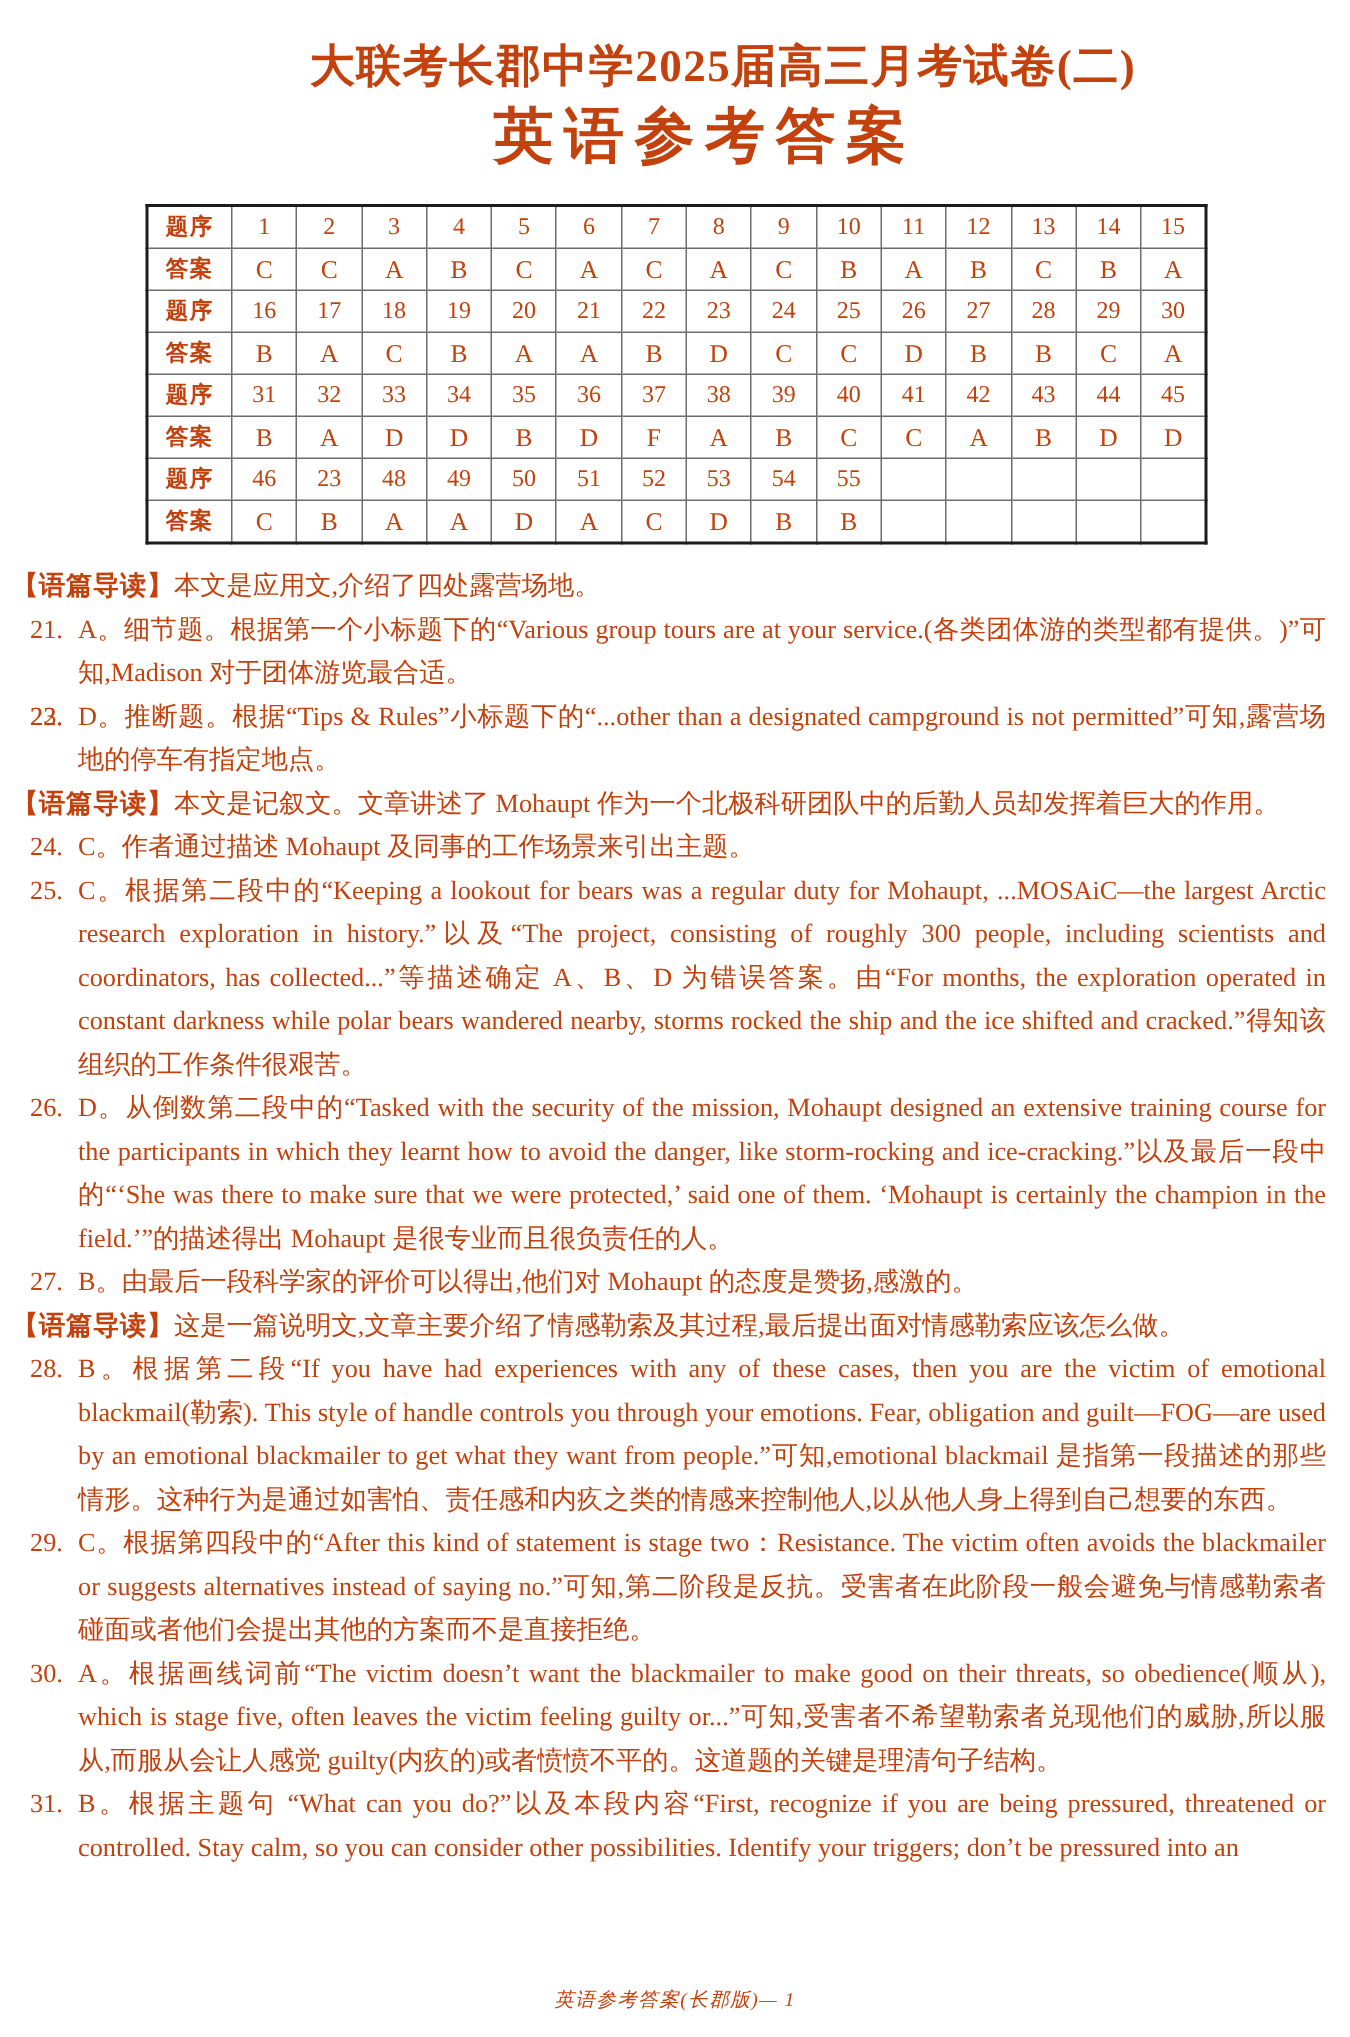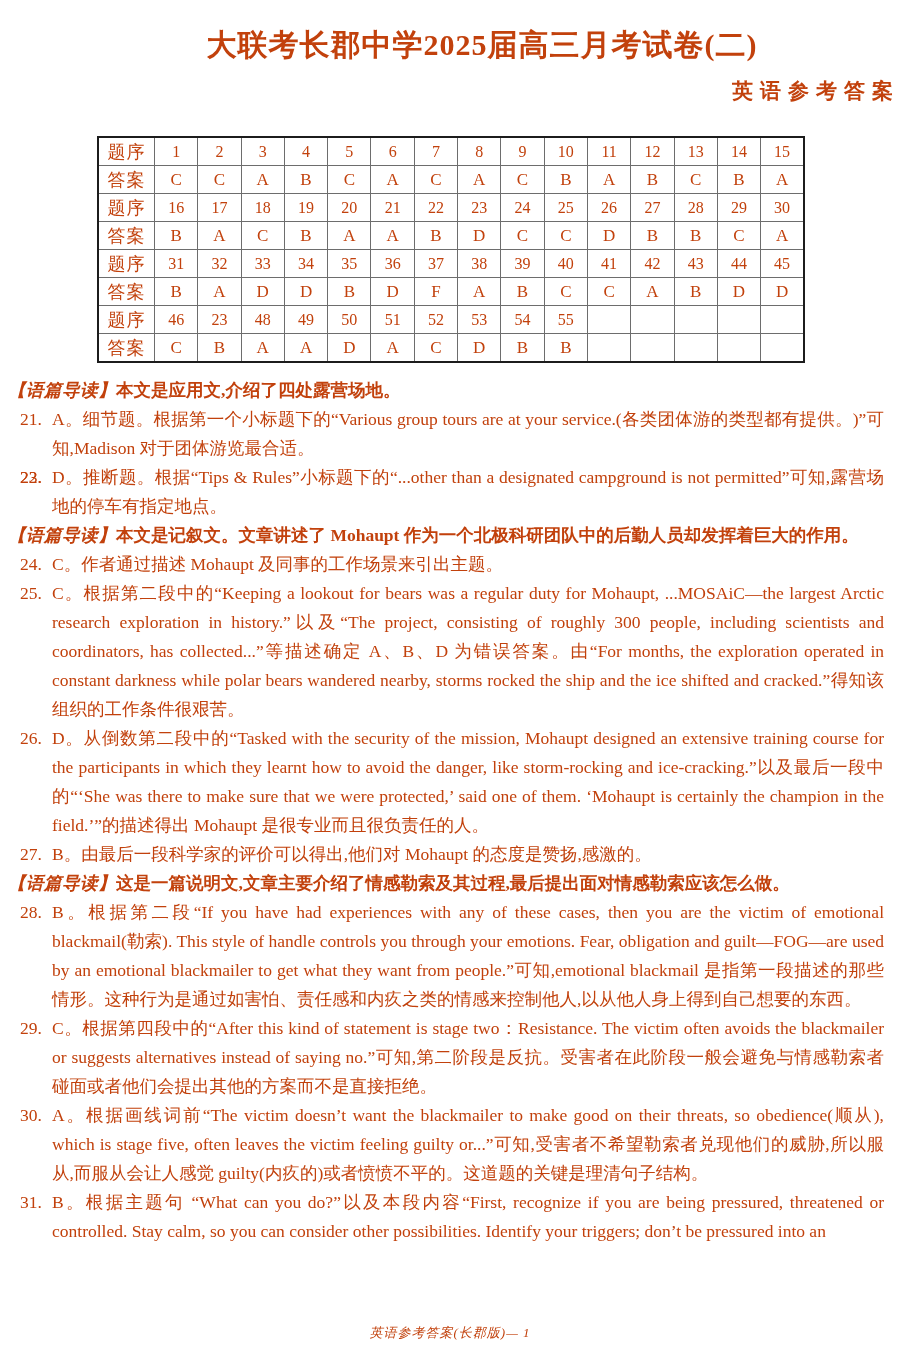--- a/index.html
+++ b/index.html
@@ -16,23 +16,23 @@
     margin:26px 0 0 0;
     text-align:center;
     transform:translateX(32px);
     font-size:30px;
     font-weight:bold;
     letter-spacing:1px;
     line-height:38px;
   }
   .subtitle{
     margin:6px 0 0 0;
-    text-align:right;
+    text-align:center;
     font-family:"Liberation Sans","DejaVu Sans",sans-serif;
-    font-size:21px;
+    font-size:40px;
     font-weight:bold;
     letter-spacing:7px;
     line-height:42px;
     padding-left:40px;
   }
   table.answers{
     border-collapse:collapse;
     margin:24px 0 0 97px;
     width:708px;
     table-layout:fixed;
@@ -42,43 +42,42 @@
     border:1px solid #6d6d6d;
     height:27px;
     padding:0;
     text-align:center;
     vertical-align:middle;
     font-size:16px;
     overflow:hidden;
   }
   table.answers td.lbl{
     width:55px;
-    font-size:18px;
-    font-weight:normal;
+    font-size:15px;
+    font-weight:bold;
     letter-spacing:1px;
     margin-top:15px;
   }
   table.answers td.ans{font-size:17px;}
   .body-text{
     margin:13px 8px 0 8px;
     width:876px;
     font-size:17.5px;
     line-height:29px;
   }
   .guide{
     text-align:left;
   }
   .guide .glabel{
     font-family:"Liberation Sans","DejaVu Sans",sans-serif;
     font-weight:bold;
     letter-spacing:0.5px;
-    font-style:italic;
   }
   .guide .gtext{
-    font-weight:700;
+    font-weight:400;
   }
   .item{
     position:relative;
     padding-left:44px;
     text-align:justify;
   }
   .item .num{
     position:absolute;
     left:12px;
     top:0;

